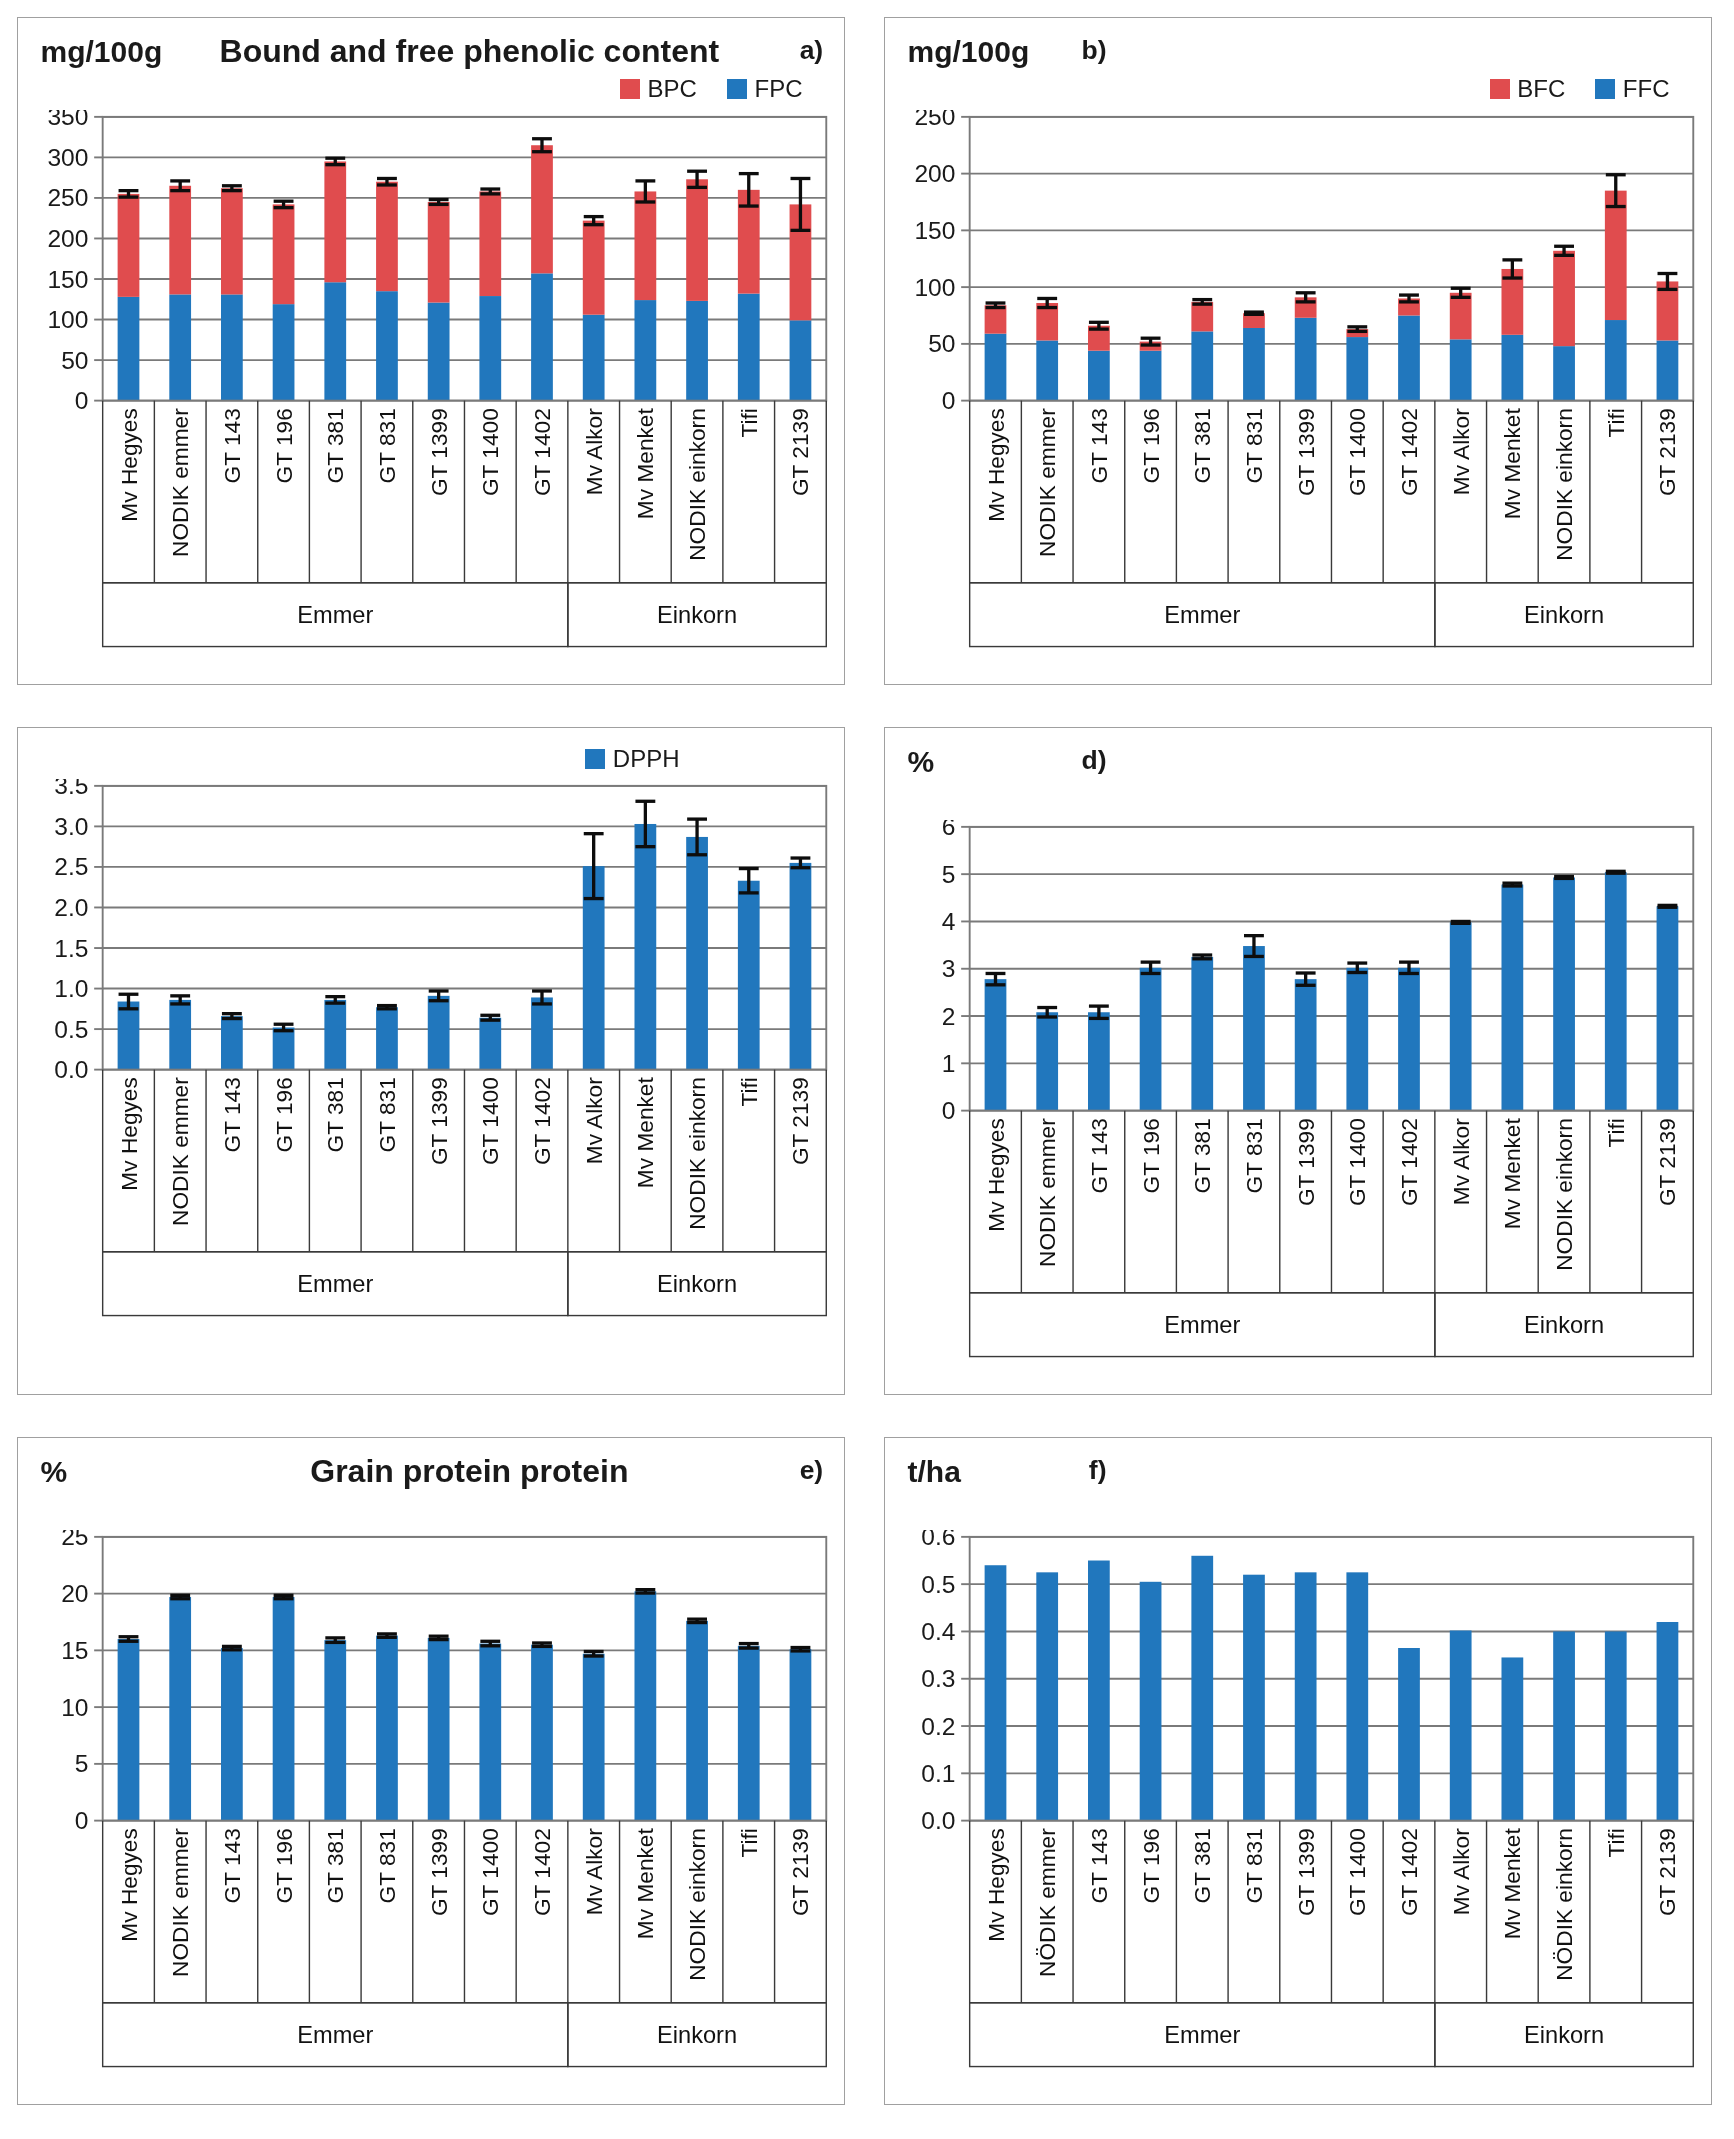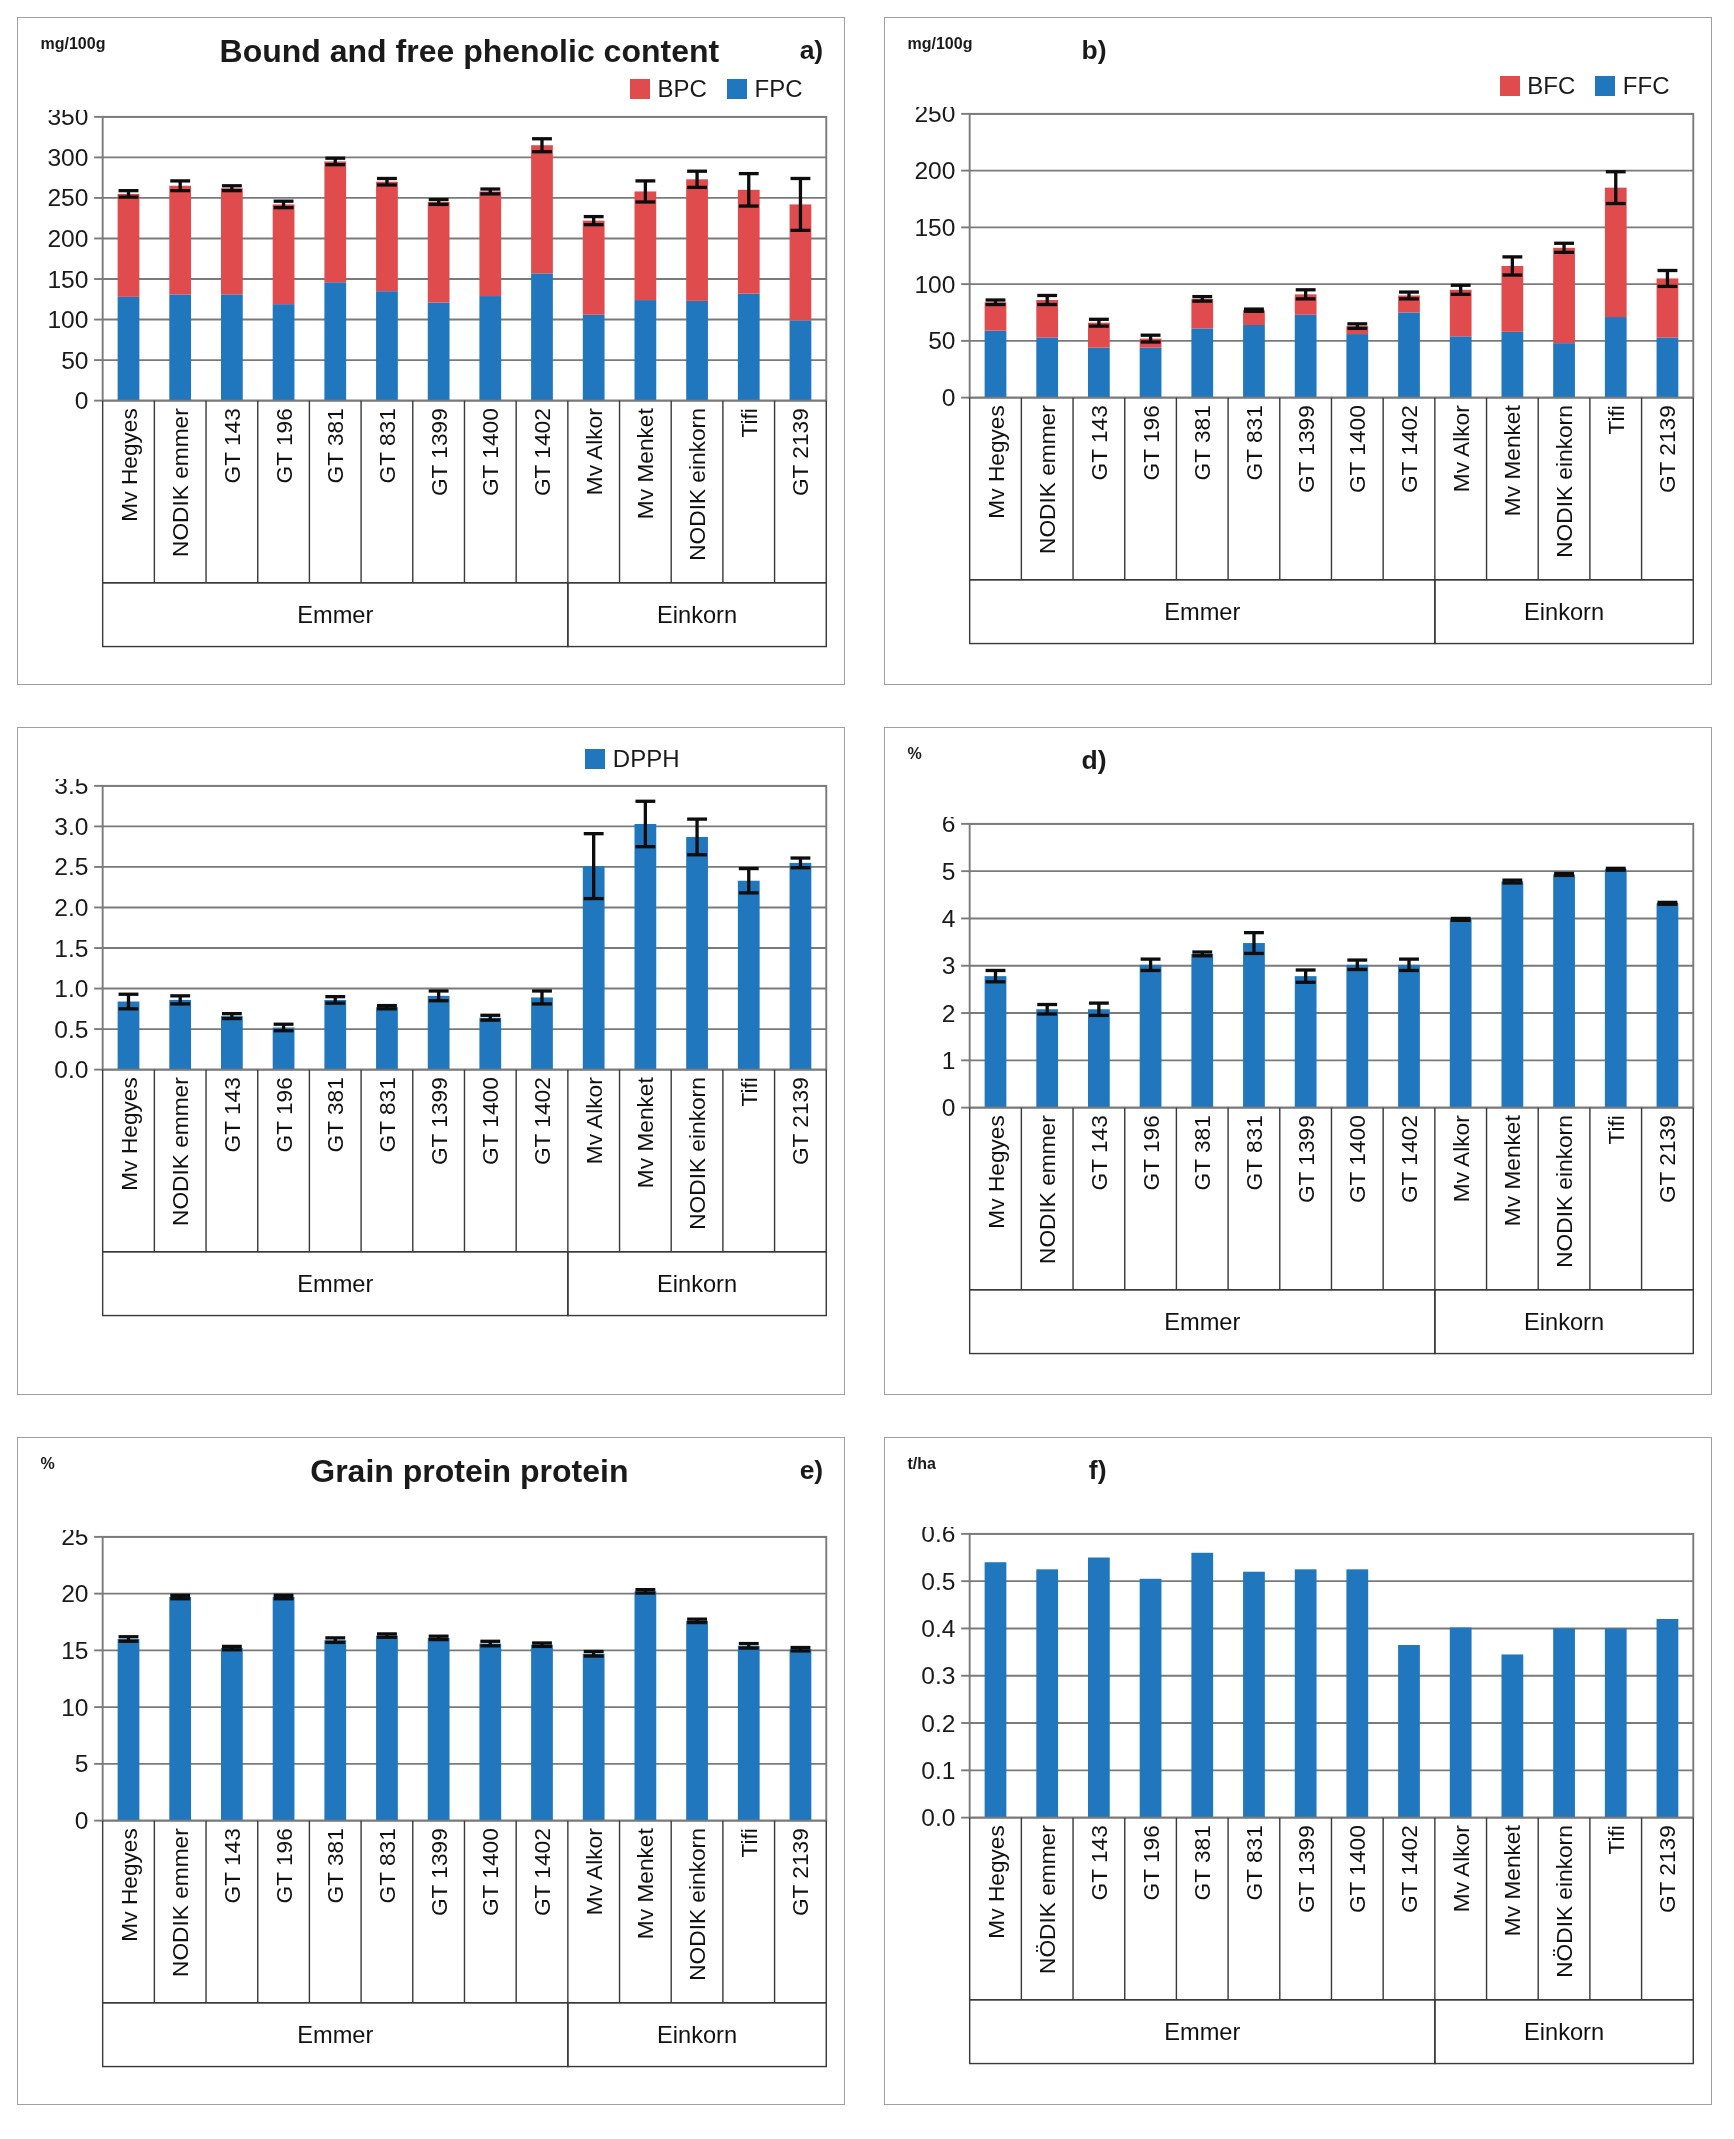--- a/index.html
+++ b/index.html
@@ -1,23 +1,23 @@
 <!DOCTYPE html>
 <html style="font-size:7.6px"><head>
 <meta charset="utf-8">
 <style>
   html,body{margin:0;padding:0;background:#ffffff;}
   body{width:1735px;font-family:"Liberation Sans",sans-serif;color:#1a1a1a;}
   .grid{display:grid;grid-template-columns:828px 828px;column-gap:39px;row-gap:42px;padding:17px;box-sizing:border-box;}
   .panel{border:1.9px solid #a0a0a0;background:#fff;height:668px;box-sizing:border-box;padding:10.4px 8.5px 4.7px 8.5px;}
   .panel-header{display:flex;align-items:flex-start;padding:6.6px 12.3px 0 14px;}
-  .unit{font-weight:700;font-size:16px;width:137px;flex:0 0 auto;}
+  .unit{font-weight:700;font-size:30px;width:137px;flex:0 0 auto;}
   .title{flex:1;text-align:center;font-size:32px;font-weight:700;margin:0;line-height:1.05;}
   .letter{width:62px;flex:0 0 auto;text-align:right;font-size:26.5px;font-weight:700;}
-  .legend{height:41px;display:flex;justify-content:flex-end;align-items:center;gap:20px;font-size:24px;padding-right:33px;}
+  .legend{height:41px;display:flex;justify-content:flex-end;align-items:center;gap:30px;font-size:24px;padding-right:33px;}
   .legend .entry{display:flex;align-items:center;}
   .legend .sw{width:20px;height:20px;display:inline-block;margin-right:7.6px;}
   .chart svg{display:block;}
   .tick{font-size:52px;fill:#1a1a1a;}
   .cat{font-size:48px;fill:#111;}
   .grp{font-size:50px;fill:#111;}
 </style>
 </head>
 <body>
 

